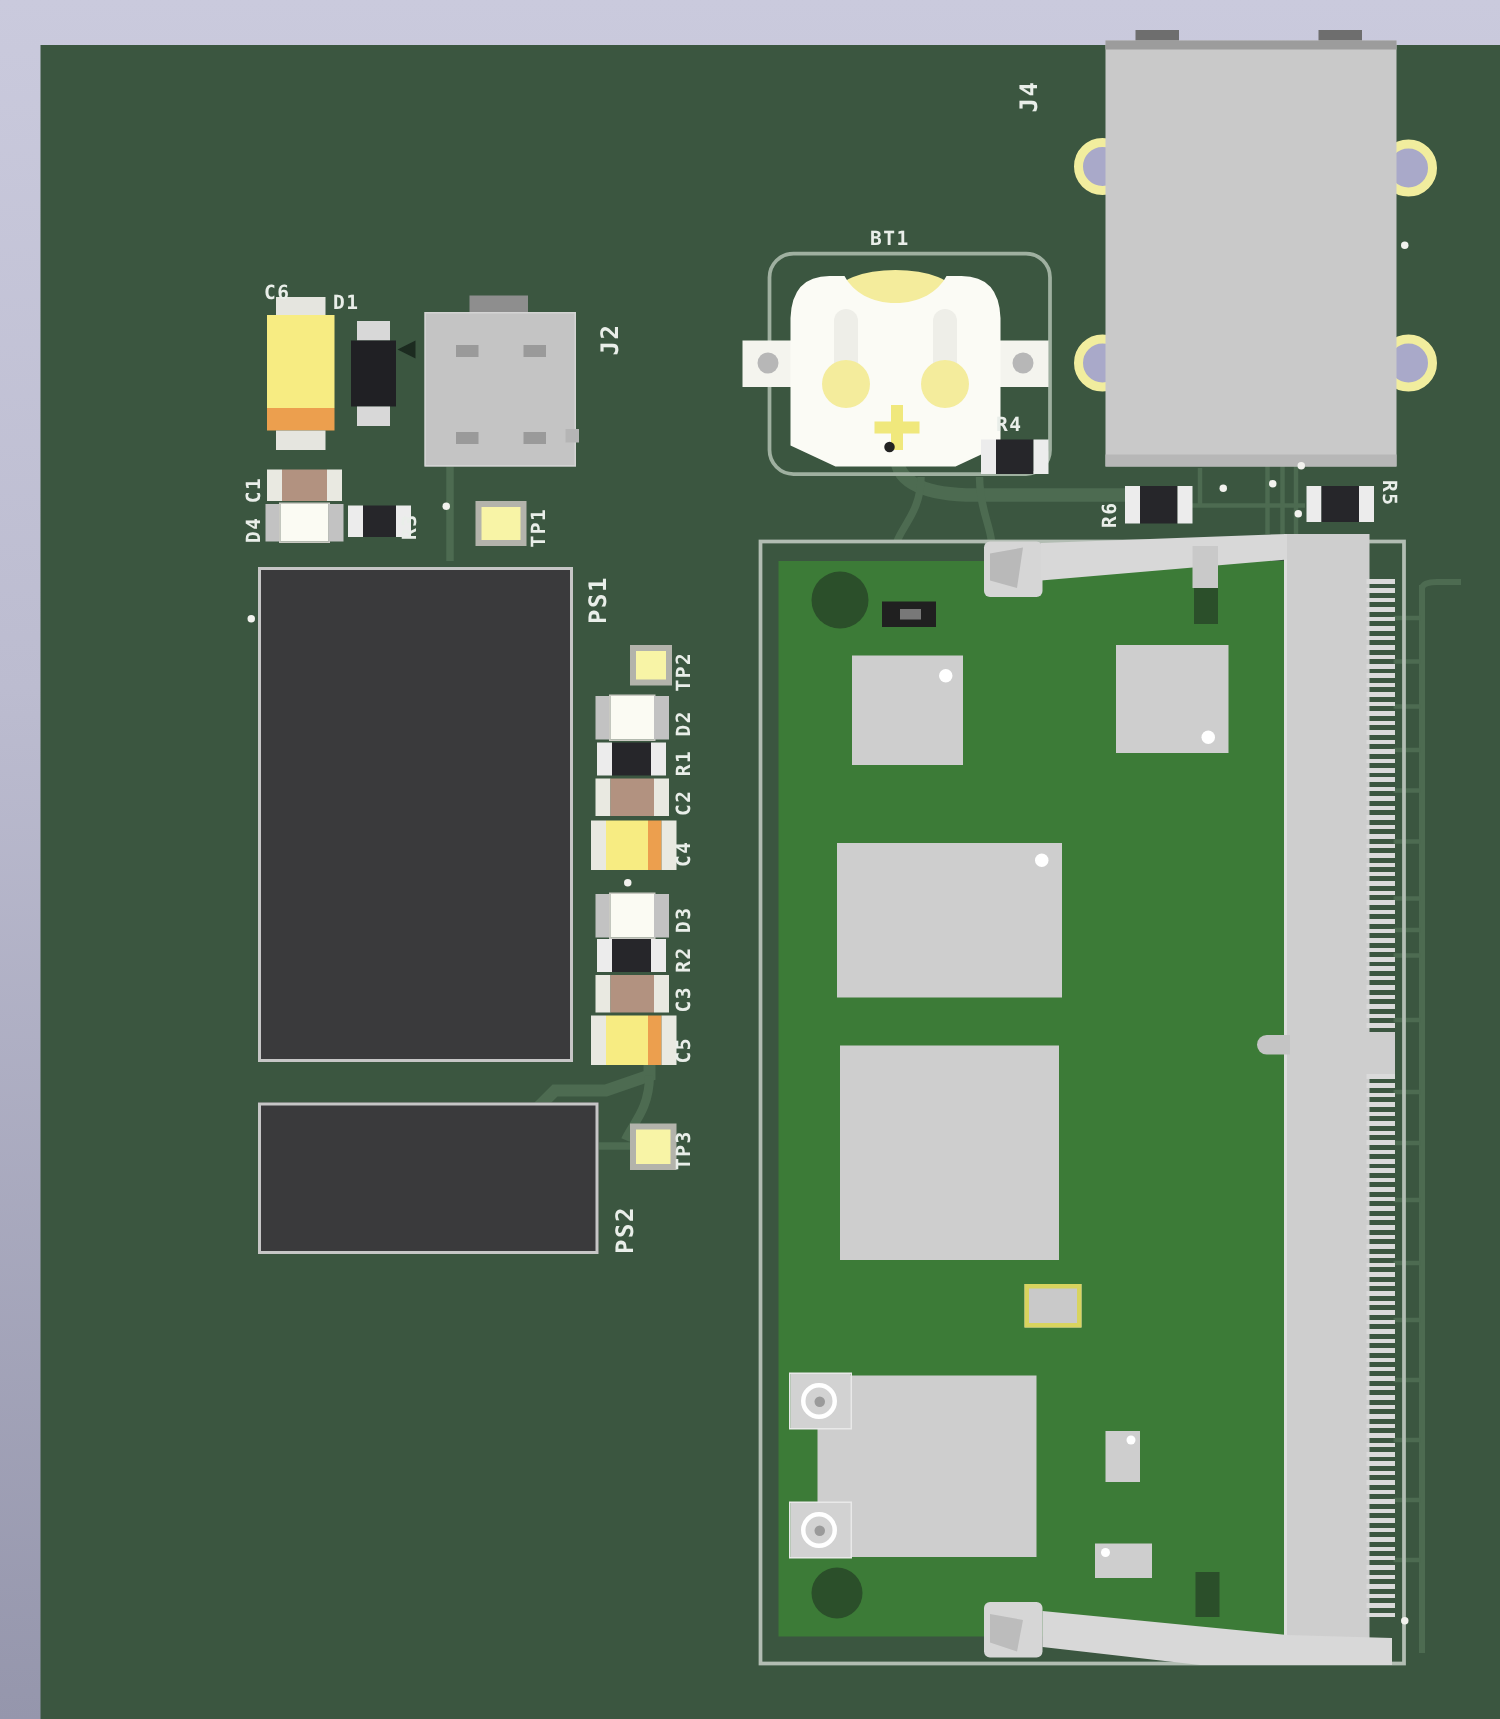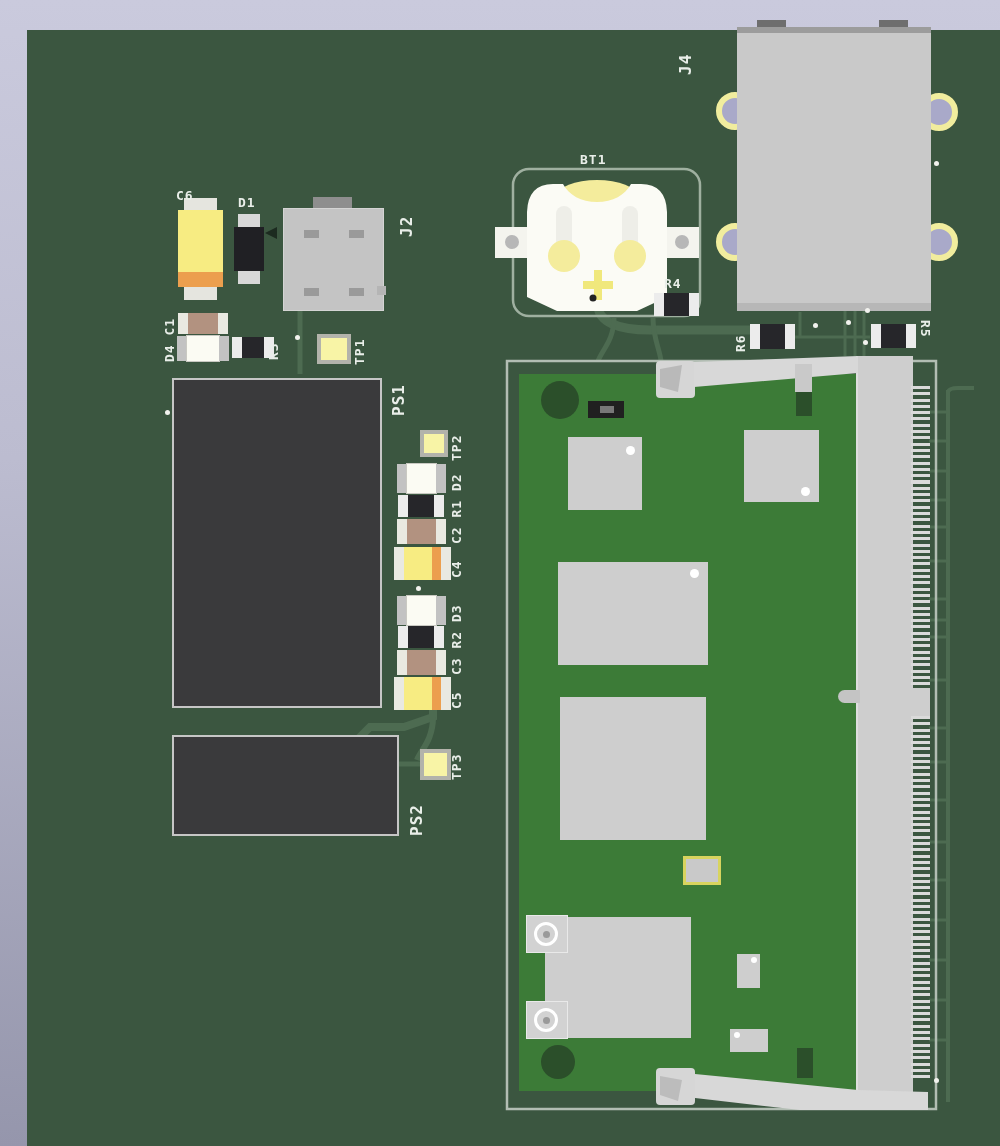--- a/index.html
+++ b/index.html
@@ -264,21 +264,21 @@
   <div class="via" style="left:165px;top:410px;"></div>
   <div class="via" style="left:416px;top:586px;"></div>
   <div class="via" style="left:813px;top:323px;"></div>
   <div class="via" style="left:846px;top:320px;"></div>
   <div class="via" style="left:865px;top:308px;"></div>
   <div class="via" style="left:863px;top:340px;"></div>
   <div class="via" style="left:934px;top:161px;"></div>
   <div class="via" style="left:934px;top:1078px;"></div>
 
   <div class="lab" style="left:176px;top:188px;">C6</div>
-  <div class="lab" style="left:238px;top:195px;">D1</div>
+  <div class="lab" style="left:222px;top:195px;">D1</div>
   <div class="vlab big" style="left:397px;top:237px;">J2</div>
   <div class="vlab" style="left:162px;top:362px;">D4 C1</div>
   <div class="vlab" style="left:266px;top:360px;">R3</div>
   <div class="vlab" style="left:352px;top:365px;">TP1</div>
   <div class="vlab big" style="left:389px;top:416px;">PS1</div>
   <div class="vlab" style="left:449px;top:461px;">TP2</div>
   <div class="vlab" style="left:449px;top:544px;">C2 R1 D2</div>
   <div class="vlab" style="left:449px;top:578px;">C4</div>
   <div class="vlab" style="left:449px;top:675px;">C3 R2 D3</div>
   <div class="vlab" style="left:449px;top:709px;">C5</div>

